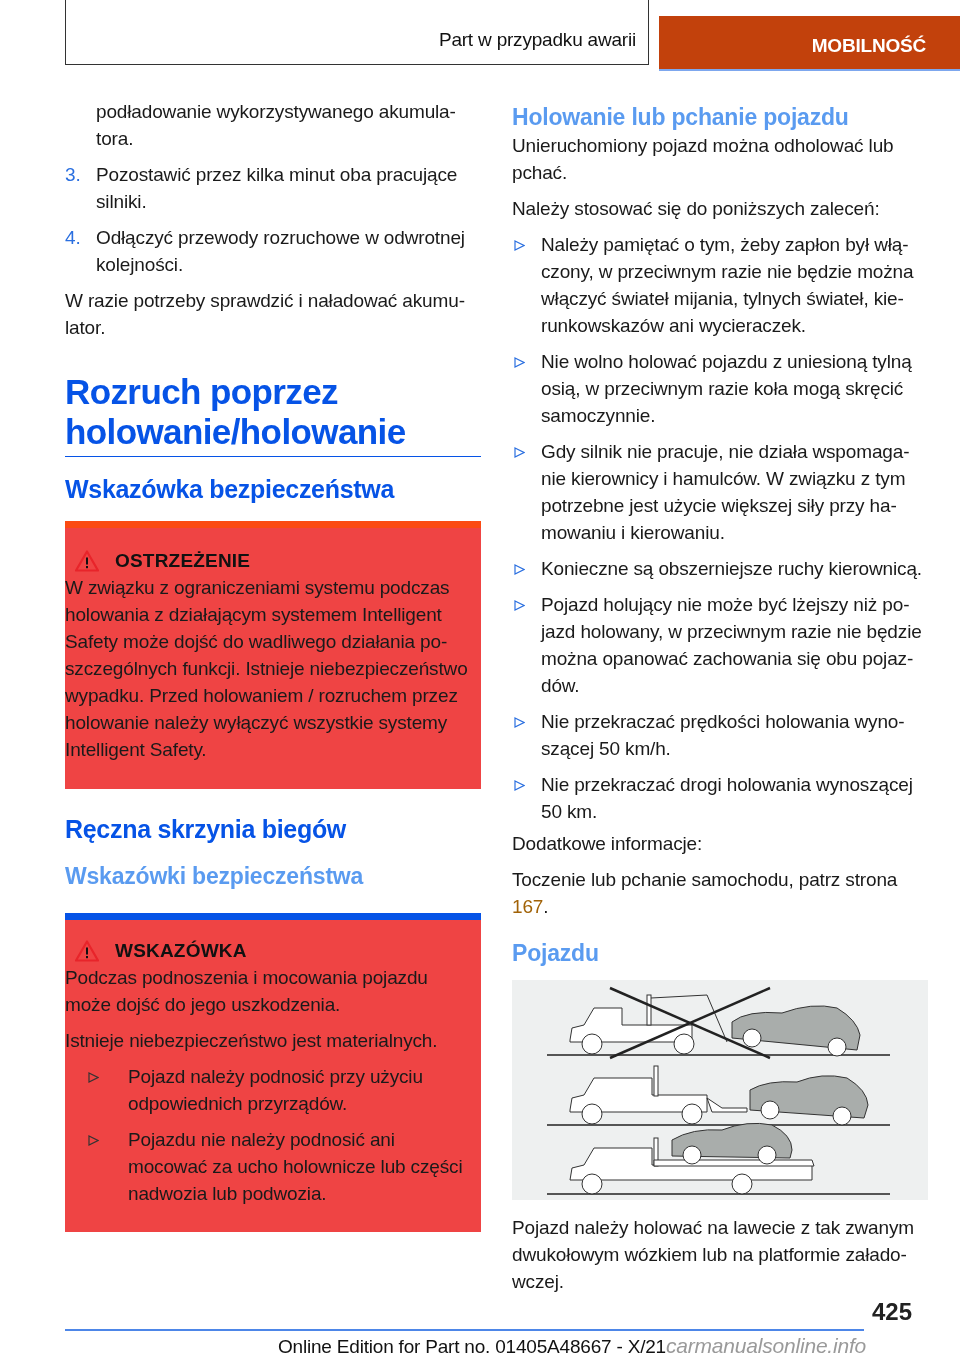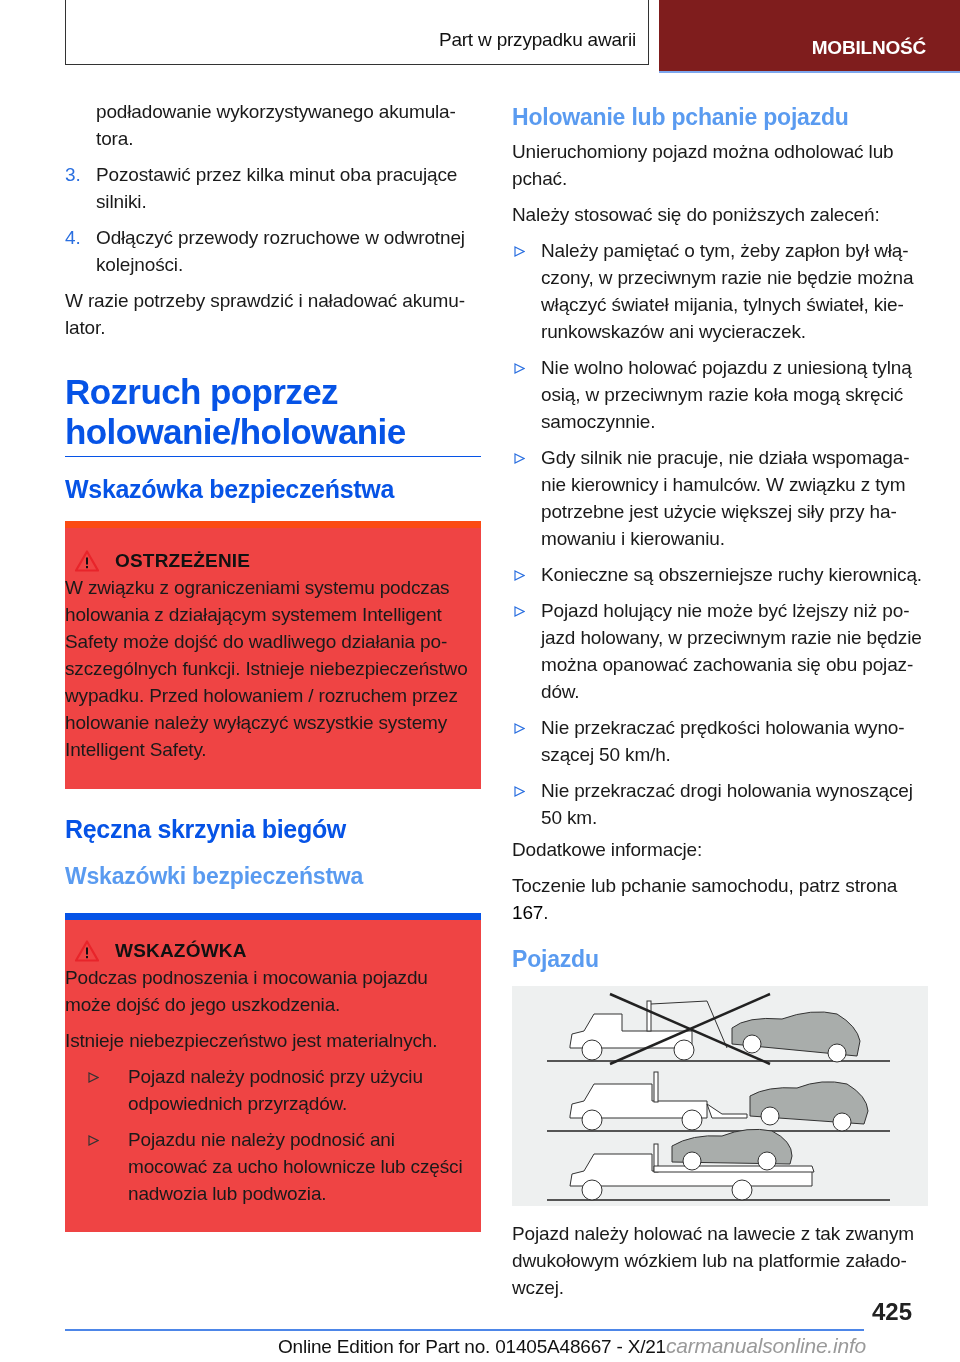--- a/index.html
+++ b/index.html
@@ -7,22 +7,22 @@
     body { position: relative; font-family: "Liberation Sans", "DejaVu Sans", sans-serif; color: #1a1a1a; }
 
     .header-left {
       position: absolute; left: 65px; top: -2px; width: 584px; height: 67px;
       border: 1.5px solid #333; border-top: none; background: #fff;
       display: flex; align-items: flex-end; justify-content: flex-end;
       padding: 0 12px 13px 0;
     }
     .header-left span { font-size: 19px; color: #111; letter-spacing: -0.2px; }
     .header-right {
-      position: absolute; left: 659px; top: 0; width: 301px; height: 73px;
-      background: #7f1d1d;
+      position: absolute; left: 659px; top: 16px; width: 301px; height: 55px;
+      background: #c2410c;
       display: flex; align-items: flex-end; justify-content: flex-end;
       padding: 0 34px 12px 0;
       border-bottom: 2px solid #7da7ee;
     }
     .header-right span { font-size: 19px; color: #fff; font-weight: bold; letter-spacing: -0.2px; }
 
     .col-left { position: absolute; left: 65px; top: 98px; width: 416px; }
     .col-right { position: absolute; left: 512px; top: 102px; width: 416px; }
 
     p, li { font-size: 19px; line-height: 27px; color: #1a1a1a; letter-spacing: -0.15px; }
@@ -48,21 +48,21 @@
     .box-title .warn { width: 24px; height: 22px; margin-right: 16px; }
     .box-title span { font-size: 19px; font-weight: bold; color: #111; letter-spacing: 0.2px; }
     .box p { padding-left: 0; }
 
     ul.tri { list-style: none; }
     ul.tri li { position: relative; padding-left: 29px; margin-bottom: 9px; }
     ul.tri li .tri-icon { position: absolute; left: 2px; top: 9px; width: 11px; height: 11px; }
     ul.tri.indented li { padding-left: 63px; }
     ul.tri.indented li .tri-icon { left: 23px; }
 
-    .link { color: #000000; }
+    .link { color: #a16207; }
 
     .figure { width: 416px; height: 220px; background: #eef0f0; margin: 12px 0 14px 0; }
 
     .footer-line { position: absolute; left: 65px; top: 1329px; width: 799px; height: 2px; background: #4d86e8; }
     .page-num { position: absolute; left: 872px; top: 1298px; font-size: 24px; font-weight: bold; color: #222; }
     .footer-text { position: absolute; left: 278px; top: 1334px; font-size: 19px; color: #111; white-space: nowrap; letter-spacing: -0.2px; }
     .footer-text .wm { color: #9a9a9a; font-size: 21px; font-style: italic; }
   </style>
 </head>
 <body>
@@ -130,21 +130,21 @@
         <svg class="tri-icon" viewBox="0 0 11 11">
             <path d="M1 1 L10 5.5 L1 10 Z" fill="none" stroke="#333" stroke-width="1.2"></path>
           </svg>
         <span>Pojazdu nie należy podnosić ani mocować za ucho holownicze lub części nadwozia lub podwozia.</span>
       </li>
     </ul>
   </div>
 </div>
 
 <div class="col-right">
-  <h3 class="sub" style="margin-bottom:6px;">Holowanie lub pchanie pojazdu</h3>
+  <h3 class="sub" style="">Holowanie lub pchanie pojazdu</h3>
   <p class="para">Unieruchomiony pojazd można odholować lub pchać.</p>
   <p class="para">Należy stosować się do poniższych zaleceń:</p>
   <ul class="tri">
     <li>
       <svg class="tri-icon" viewBox="0 0 11 11">
           <path d="M1 1 L10 5.5 L1 10 Z" fill="none" stroke="#2a6fe0" stroke-width="1.2"></path>
         </svg>
       <span>Należy pamiętać o tym, żeby zapłon był włą­czony, w przeciwnym razie nie będzie można włączyć świateł mijania, tylnych świateł, kie­runkowskazów ani wycieraczek.</span>
     </li>
     <li>

